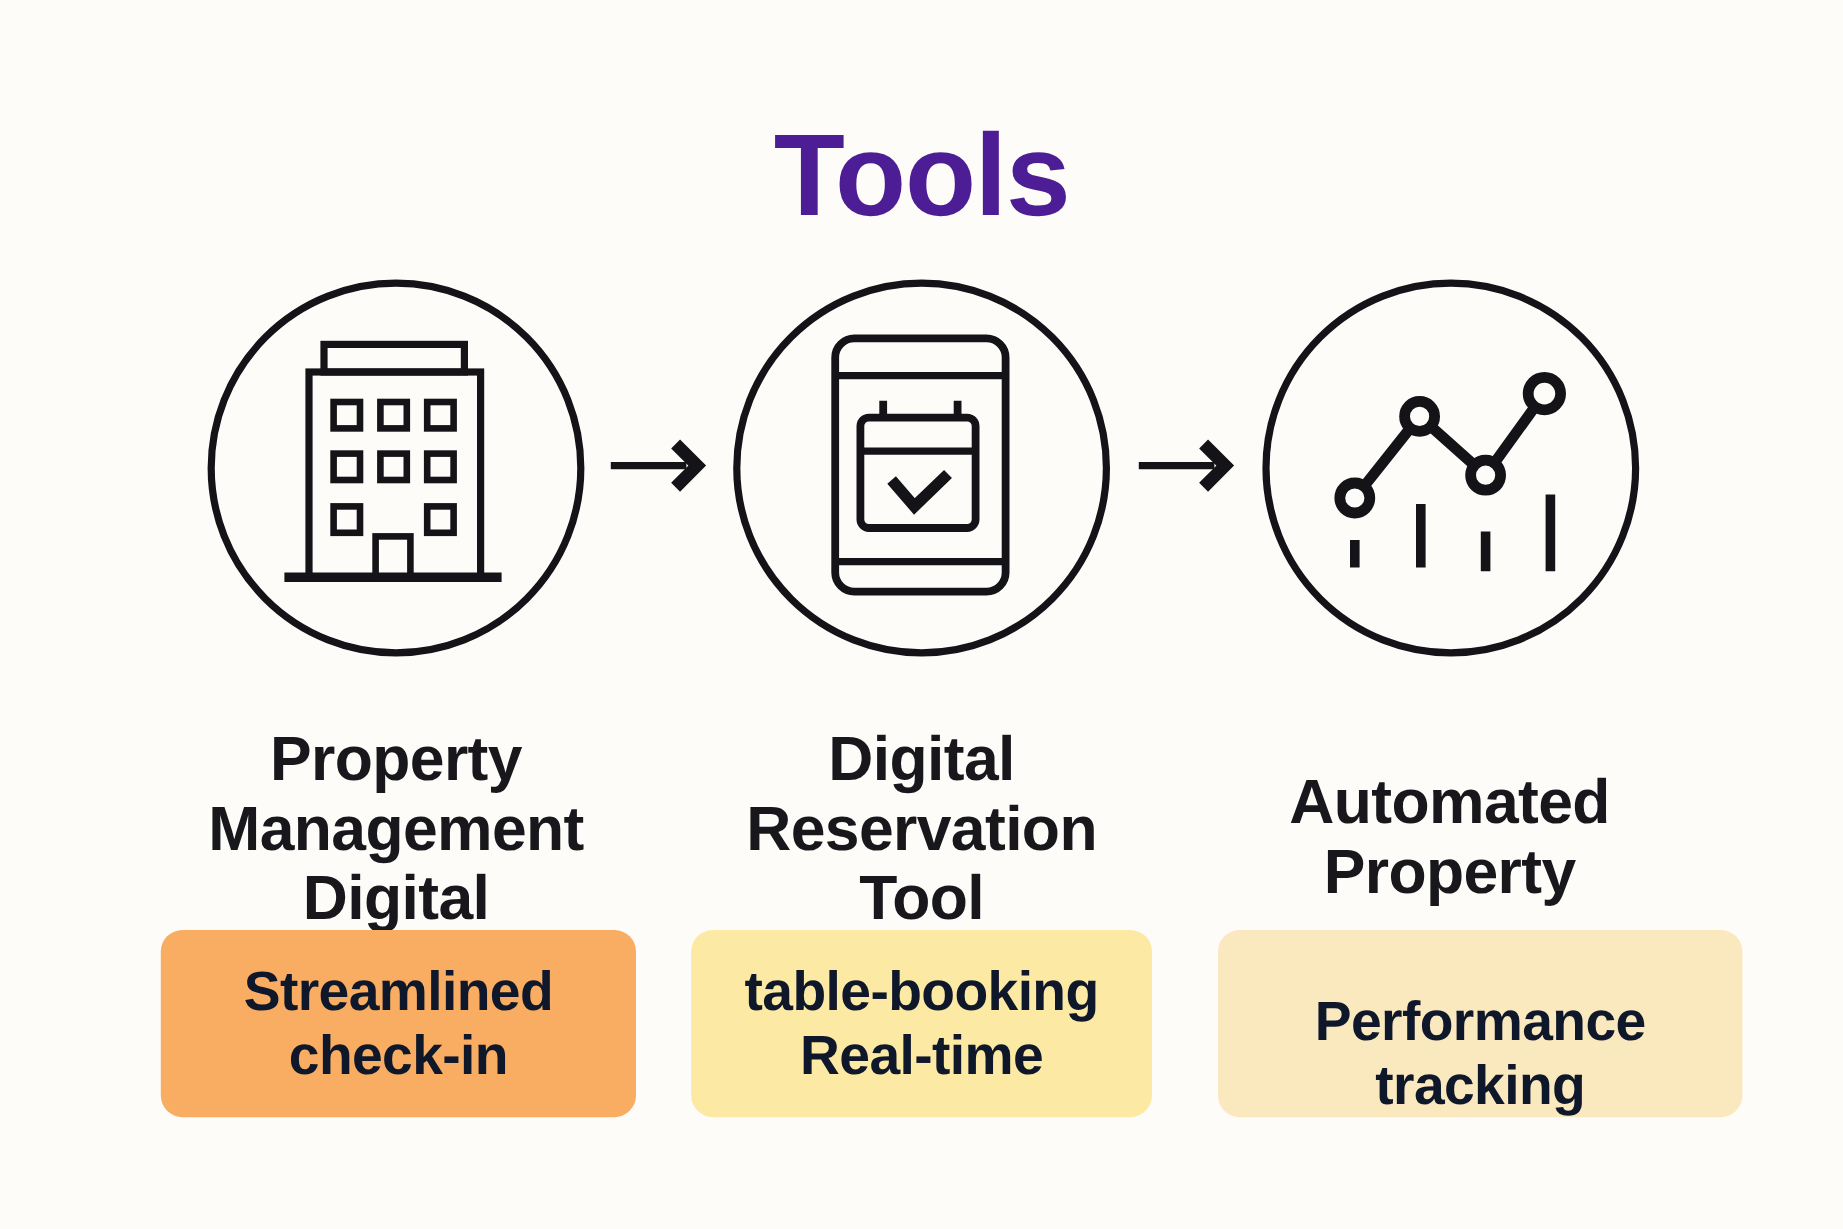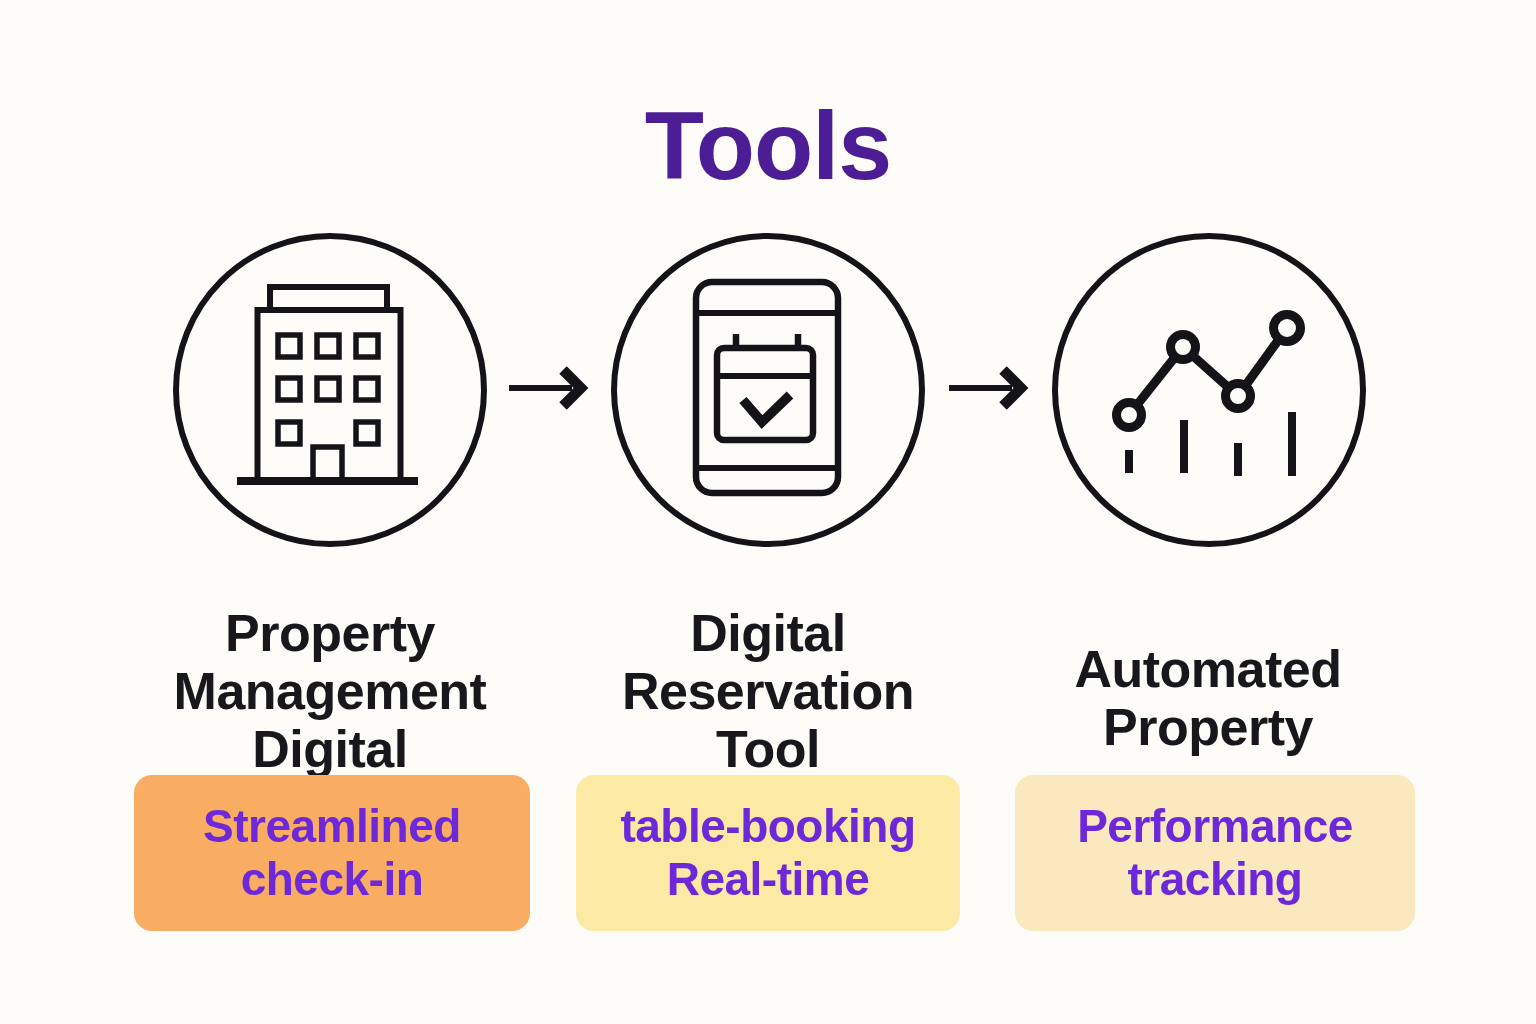--- a/index.html
+++ b/index.html
@@ -29,25 +29,25 @@
     letter-spacing:-0.5px;color:#17171c;
   }
   .l1{left:100px;} .l2{left:538px;} .l3{left:978px;margin-top:36px;}
   .tool-label span{display:block;}
   .badge{
     position:absolute;top:775px;height:156px;
     border-radius:18px;
     display:flex;align-items:center;justify-content:center;
     text-align:center;
     font-size:46px;font-weight:600;line-height:53px;
-    letter-spacing:-0.5px;color:#6d28d9;
+    letter-spacing:-0.5px;color:#0f172a;
   }
   .b1{left:134px;width:396px;}
   .b2{left:576px;width:384px;}
-  .b3{left:1015px;width:400px;}
+  .b3{left:1015px;width:437px;align-items:flex-end;}
   .badge span{display:block;}
   svg{display:block;}
 </style>
 </head>
 <body>
 
 <div class="canvas">
 
   <div class="title">Tools</div>
 

